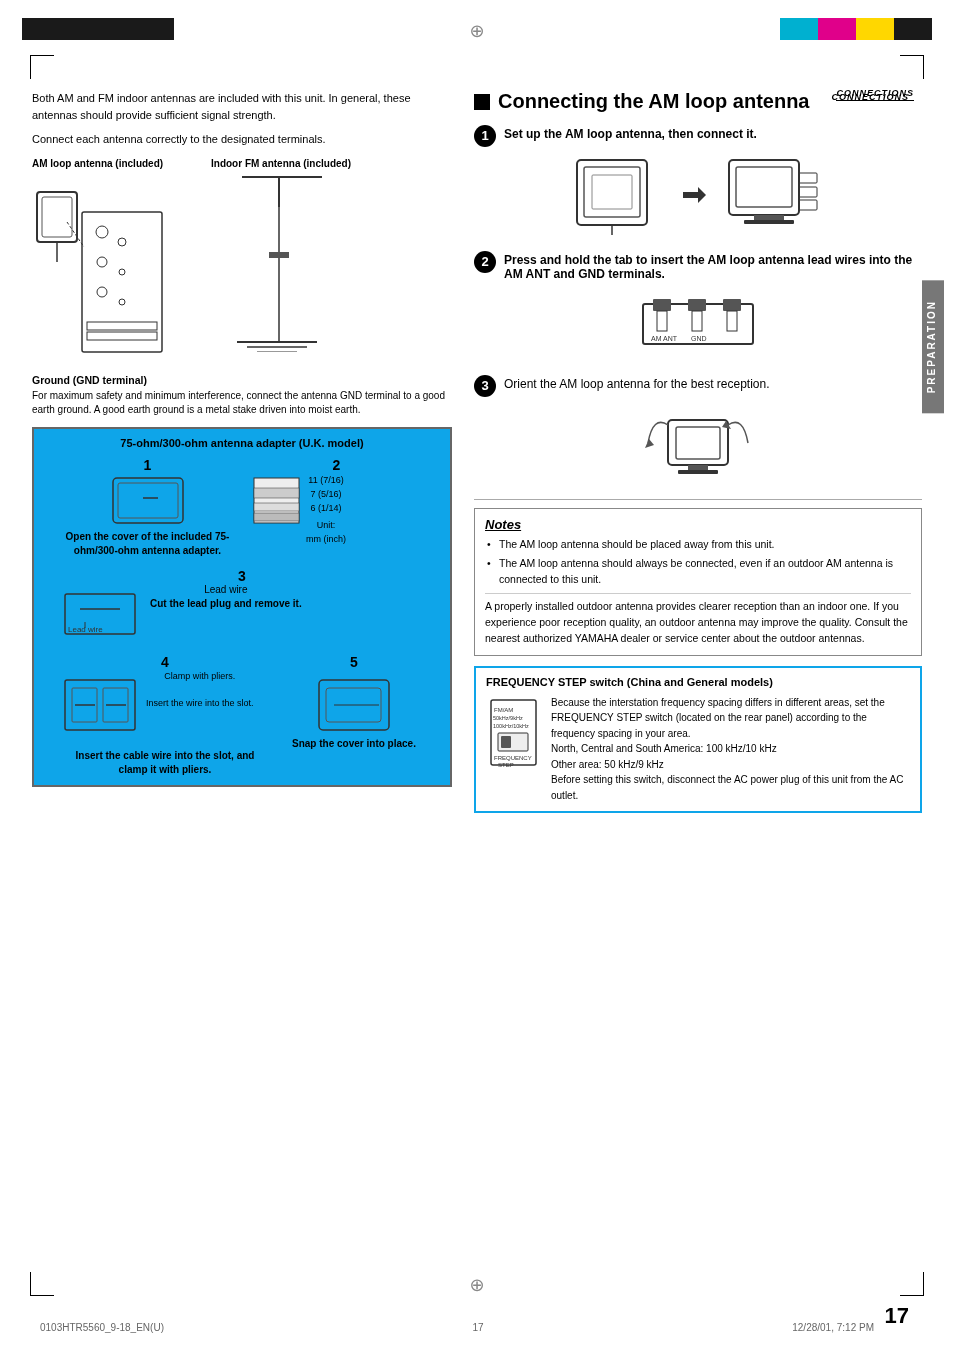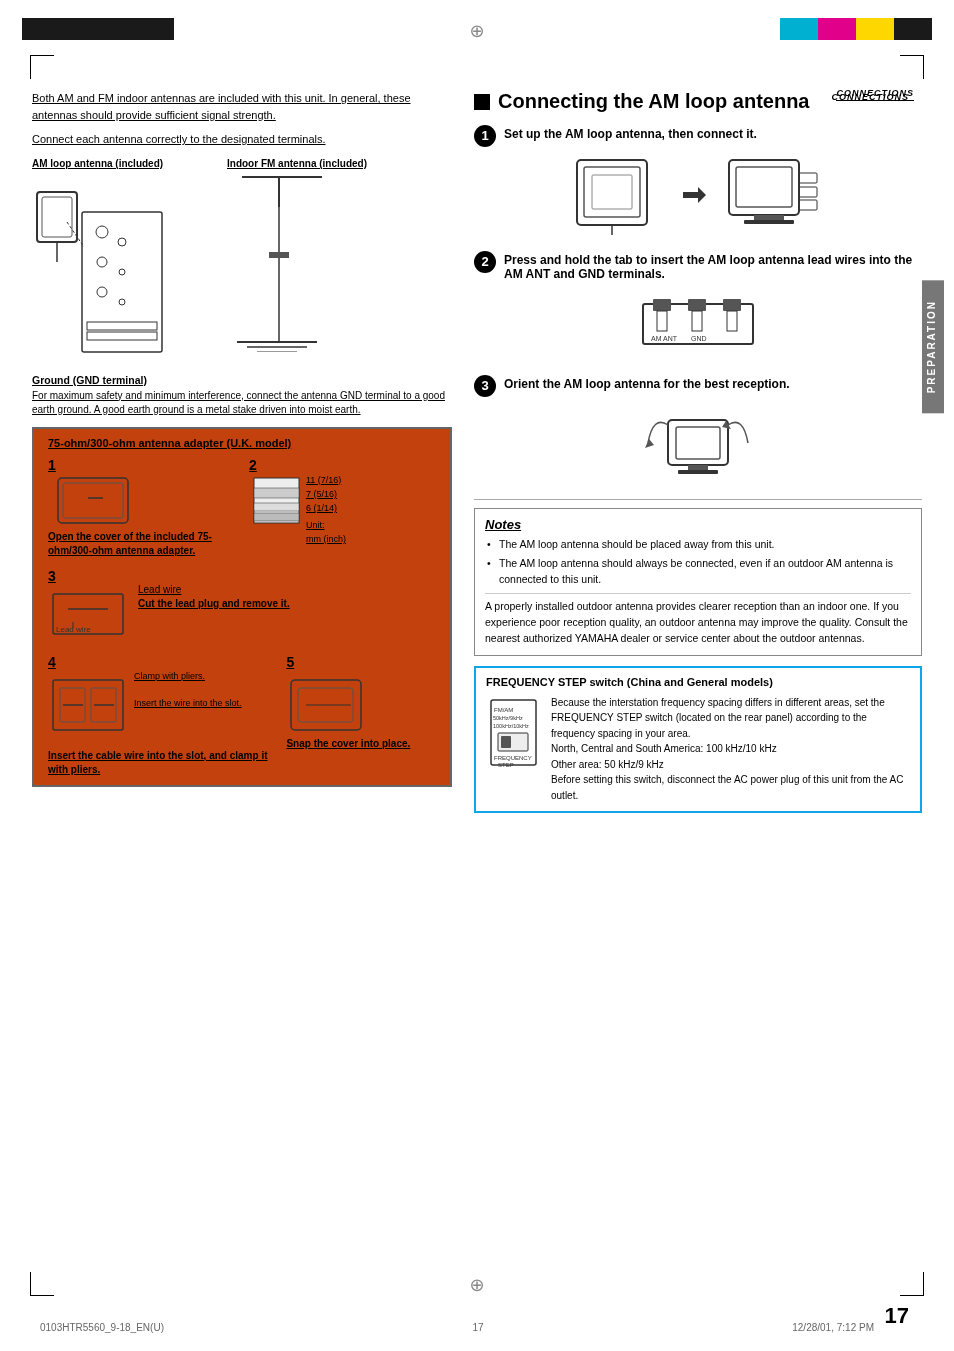--- a/index.html
+++ b/index.html
@@ -58,21 +58,21 @@
   <div style="position:absolute; top:92px; right:45px; font-size:9px; font-weight:bold; letter-spacing:1px; font-style:italic;">CONNECTIONS</div>
   <div style="position:absolute; top:88px; right:40px; font-size:9px; font-weight:bold; letter-spacing:1px; font-style:italic; border-bottom:1.5px solid #000; padding-bottom:2px;">CONNECTIONS</div>
 
   <div style="position:absolute; right:10px; top:280px; width:22px; background:#777; color:#fff; writing-mode:vertical-rl; text-orientation:mixed; transform:rotate(180deg); font-size:10px; font-weight:bold; letter-spacing:2px; padding:20px 4px; text-align:center;">PREPARATION</div>
 
   <div style="margin-top:72px; padding: 0 10px 0 10px;">
 
 
     <div style="display:flex; gap:22px; align-items:flex-start;">
 
-      <div style="width:420px; flex-shrink:0;text-decoration:underline;">
+      <div style="width:420px; flex-shrink:0;">
 
         <p style="font-size:11px; line-height:1.5; margin-bottom:8px;">Both AM and FM indoor antennas are included with this unit. In general, these antennas should provide sufficient signal strength.</p>
         <p style="font-size:11px; line-height:1.5; margin-bottom:10px;">Connect each antenna correctly to the designated terminals.</p>
 
         <div style="display:flex; gap:10px; margin-bottom:10px; align-items:flex-start;">
 
           <div style="width:165px;">
             <div style="font-size:10px; font-weight:bold; margin-bottom:13px;">AM loop antenna (included)</div>
             <svg width="160" height="180">
 
@@ -89,42 +89,42 @@
 
               <rect x="5" y="10" width="40" height="50" rx="3" fill="none" stroke="#333" stroke-width="2"></rect>
               <rect x="10" y="15" width="30" height="40" rx="2" fill="none" stroke="#555" stroke-width="1"></rect>
               <line x1="25" y1="60" x2="25" y2="80" stroke="#333" stroke-width="1.5"></line>
 
               <line x1="35" y1="40" x2="52" y2="65" stroke="#333" stroke-width="1" stroke-dasharray="3,2"></line>
             </svg>
           </div>
 
           <div style="flex:1;">
-            <div style="font-size:10px; font-weight:bold; margin-bottom:3px; margin-left:20px;">Indoor FM antenna (included)</div>
+            <div style="font-size:10px; font-weight:bold; margin-bottom:3px; margin-left:4px;">Indoor FM antenna (included)</div>
             <svg width="145" height="180">
 
               <line x1="72" y1="5" x2="72" y2="35" stroke="#333" stroke-width="2"></line>
               <line x1="35" y1="5" x2="115" y2="5" stroke="#333" stroke-width="2"></line>
               <line x1="72" y1="35" x2="72" y2="80" stroke="#333" stroke-width="1.5"></line>
               <rect x="62" y="80" width="20" height="6" fill="#555"></rect>
 
               <line x1="30" y1="170" x2="110" y2="170" stroke="#333" stroke-width="2"></line>
               <line x1="40" y1="175" x2="100" y2="175" stroke="#333" stroke-width="1.5"></line>
               <line x1="50" y1="180" x2="90" y2="180" stroke="#333" stroke-width="1"></line>
               <line x1="72" y1="86" x2="72" y2="170" stroke="#333" stroke-width="1.5"></line>
             </svg>
           </div>
         </div>
 
         <div style="margin-bottom:10px;">
           <div style="font-size:10.5px; font-weight:bold; margin-bottom:3px;">Ground (GND terminal)</div>
           <p style="font-size:10px; line-height:1.4;">For maximum safety and minimum interference, connect the antenna GND terminal to a good earth ground. A good earth ground is a metal stake driven into moist earth.</p>
         </div>
 
-        <div style="border:2px solid #666; padding:8px 14px; background:#c2410c;">
+        <div style="border:2px solid #666; padding:8px 26px; background:#0ea5e9;text-align:center;">
           <div style="font-size:11px; font-weight:bold; margin-bottom:8px;">75-ohm/300-ohm antenna adapter (U.K. model)</div>
 
           <div style="display:flex; gap:14px; margin-bottom:10px;">
             <div style="flex:1;">
               <div style="font-size:14px; font-weight:bold;">1</div>
               <svg width="90" height="55">
                 <rect x="10" y="5" width="70" height="45" rx="4" fill="none" stroke="#333" stroke-width="1.5"></rect>
                 <rect x="15" y="10" width="60" height="35" rx="2" fill="none" stroke="#555" stroke-width="1"></rect>
                 <line x1="40" y1="25" x2="55" y2="25" stroke="#333" stroke-width="1.5"></line>
               </svg>
@@ -260,21 +260,21 @@
 
               <text x="18" y="52" font-size="7" fill="#333">AM ANT</text>
               <text x="58" y="52" font-size="7" fill="#333">GND</text>
             </svg>
           </div>
         </div>
 
         <div style="margin-bottom:14px;">
           <div style="display:flex; align-items:flex-start; gap:8px; margin-bottom:8px;">
             <div style="width:22px; height:22px; background:#000; color:#fff; border-radius:50%; display:flex; align-items:center; justify-content:center; font-size:13px; font-weight:bold; flex-shrink:0; line-height:22px; text-align:center;">3</div>
-            <div style="font-size:12px; font-weight:bold; padding-top:2px;">Orient the AM loop antenna for the best reception.</div>
+            <div style="font-size:12px; font-weight:normal; padding-top:2px;">Orient the AM loop antenna for the best reception.</div>
           </div>
 
           <div style="display:flex; justify-content:center; margin: 6px 0 10px 0;">
             <svg width="120" height="80">
 
               <rect x="30" y="15" width="60" height="45" rx="4" fill="none" stroke="#333" stroke-width="2"></rect>
               <rect x="38" y="22" width="44" height="32" rx="2" fill="none" stroke="#555" stroke-width="1.5"></rect>
 
               <path d="M10,38 Q15,10 30,20" fill="none" stroke="#555" stroke-width="1.5" marker-end="url(#arr)"></path>
               <path d="M110,38 Q105,10 90,20" fill="none" stroke="#555" stroke-width="1.5"></path>

